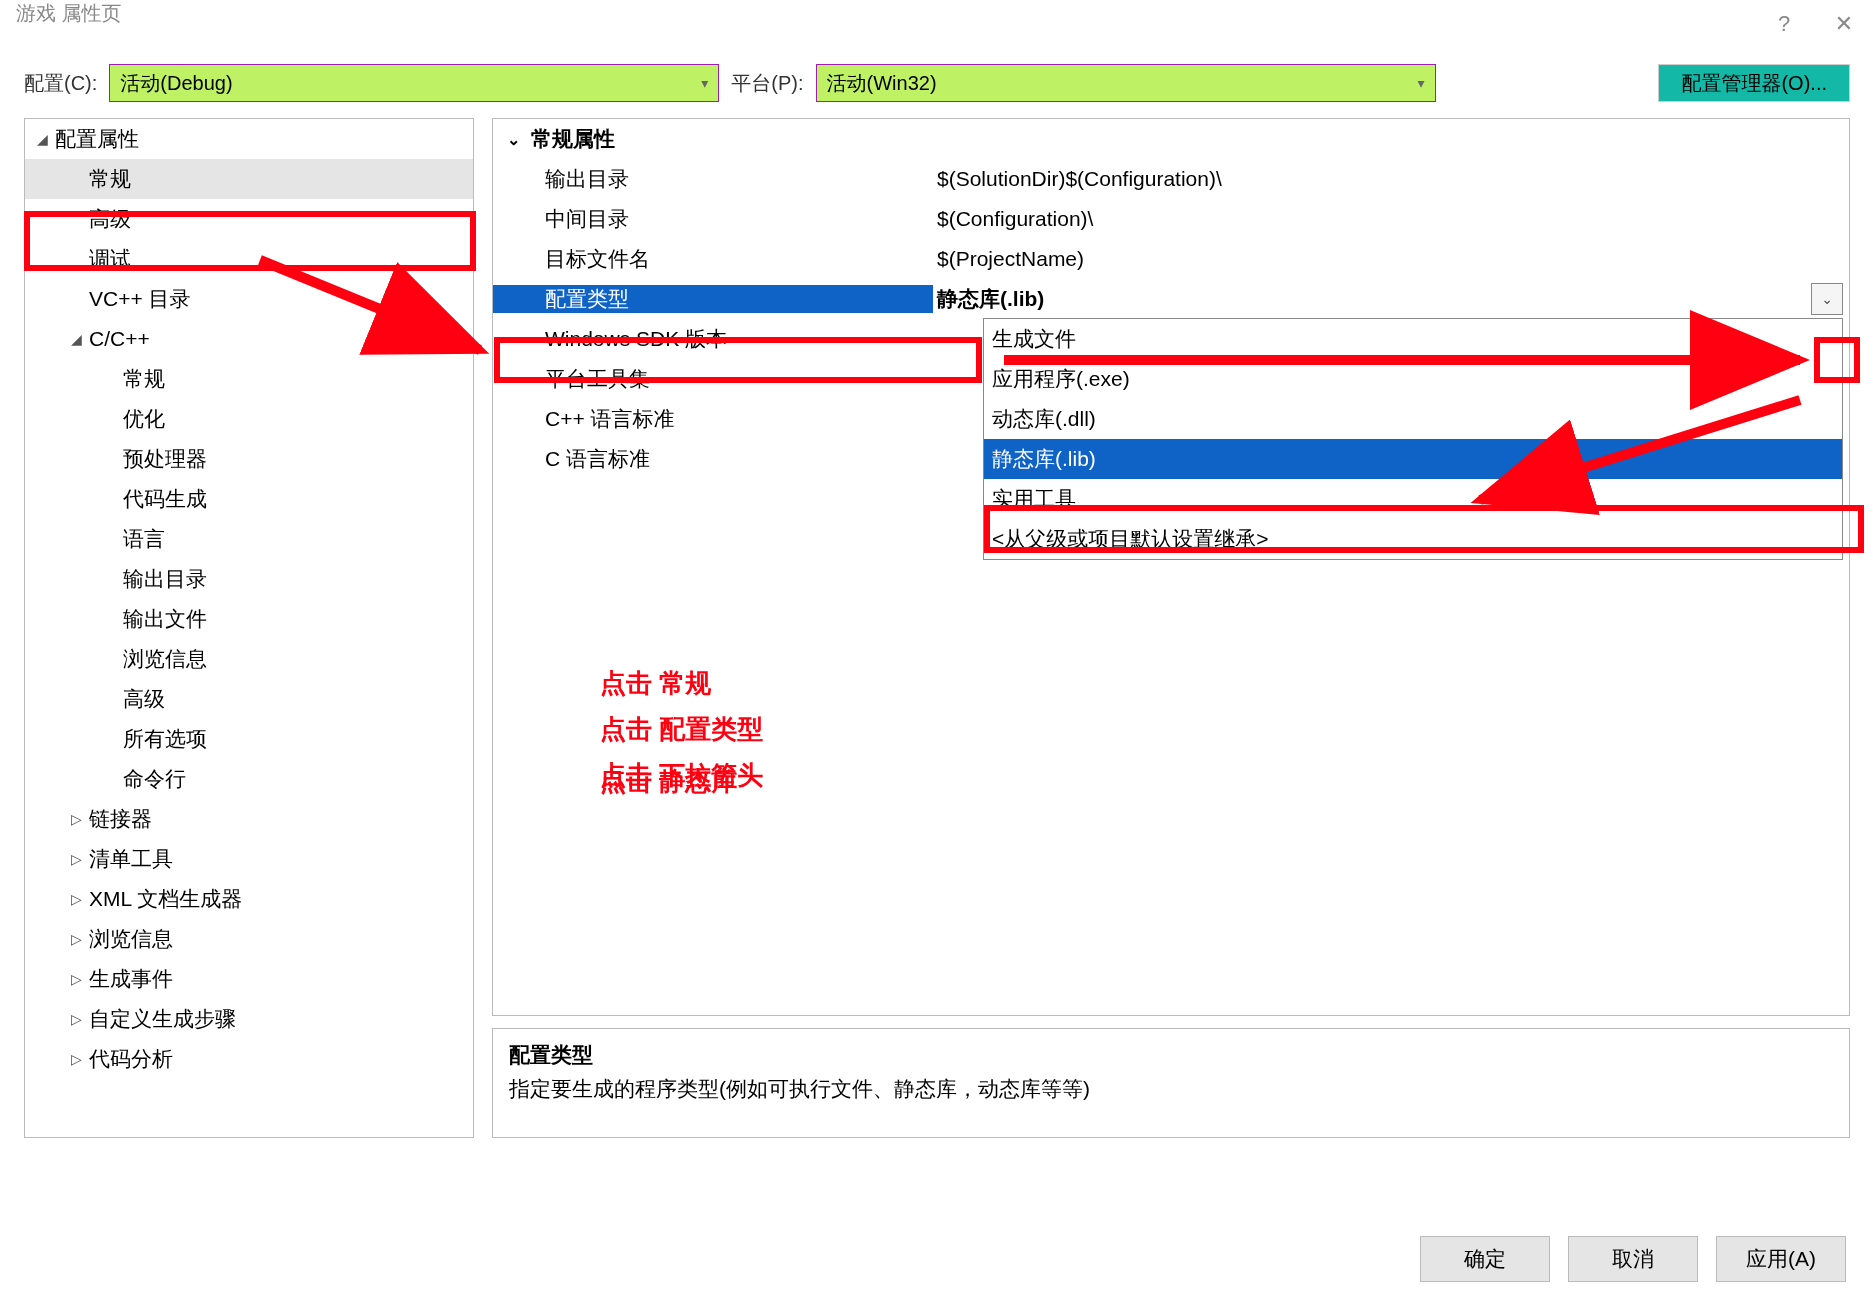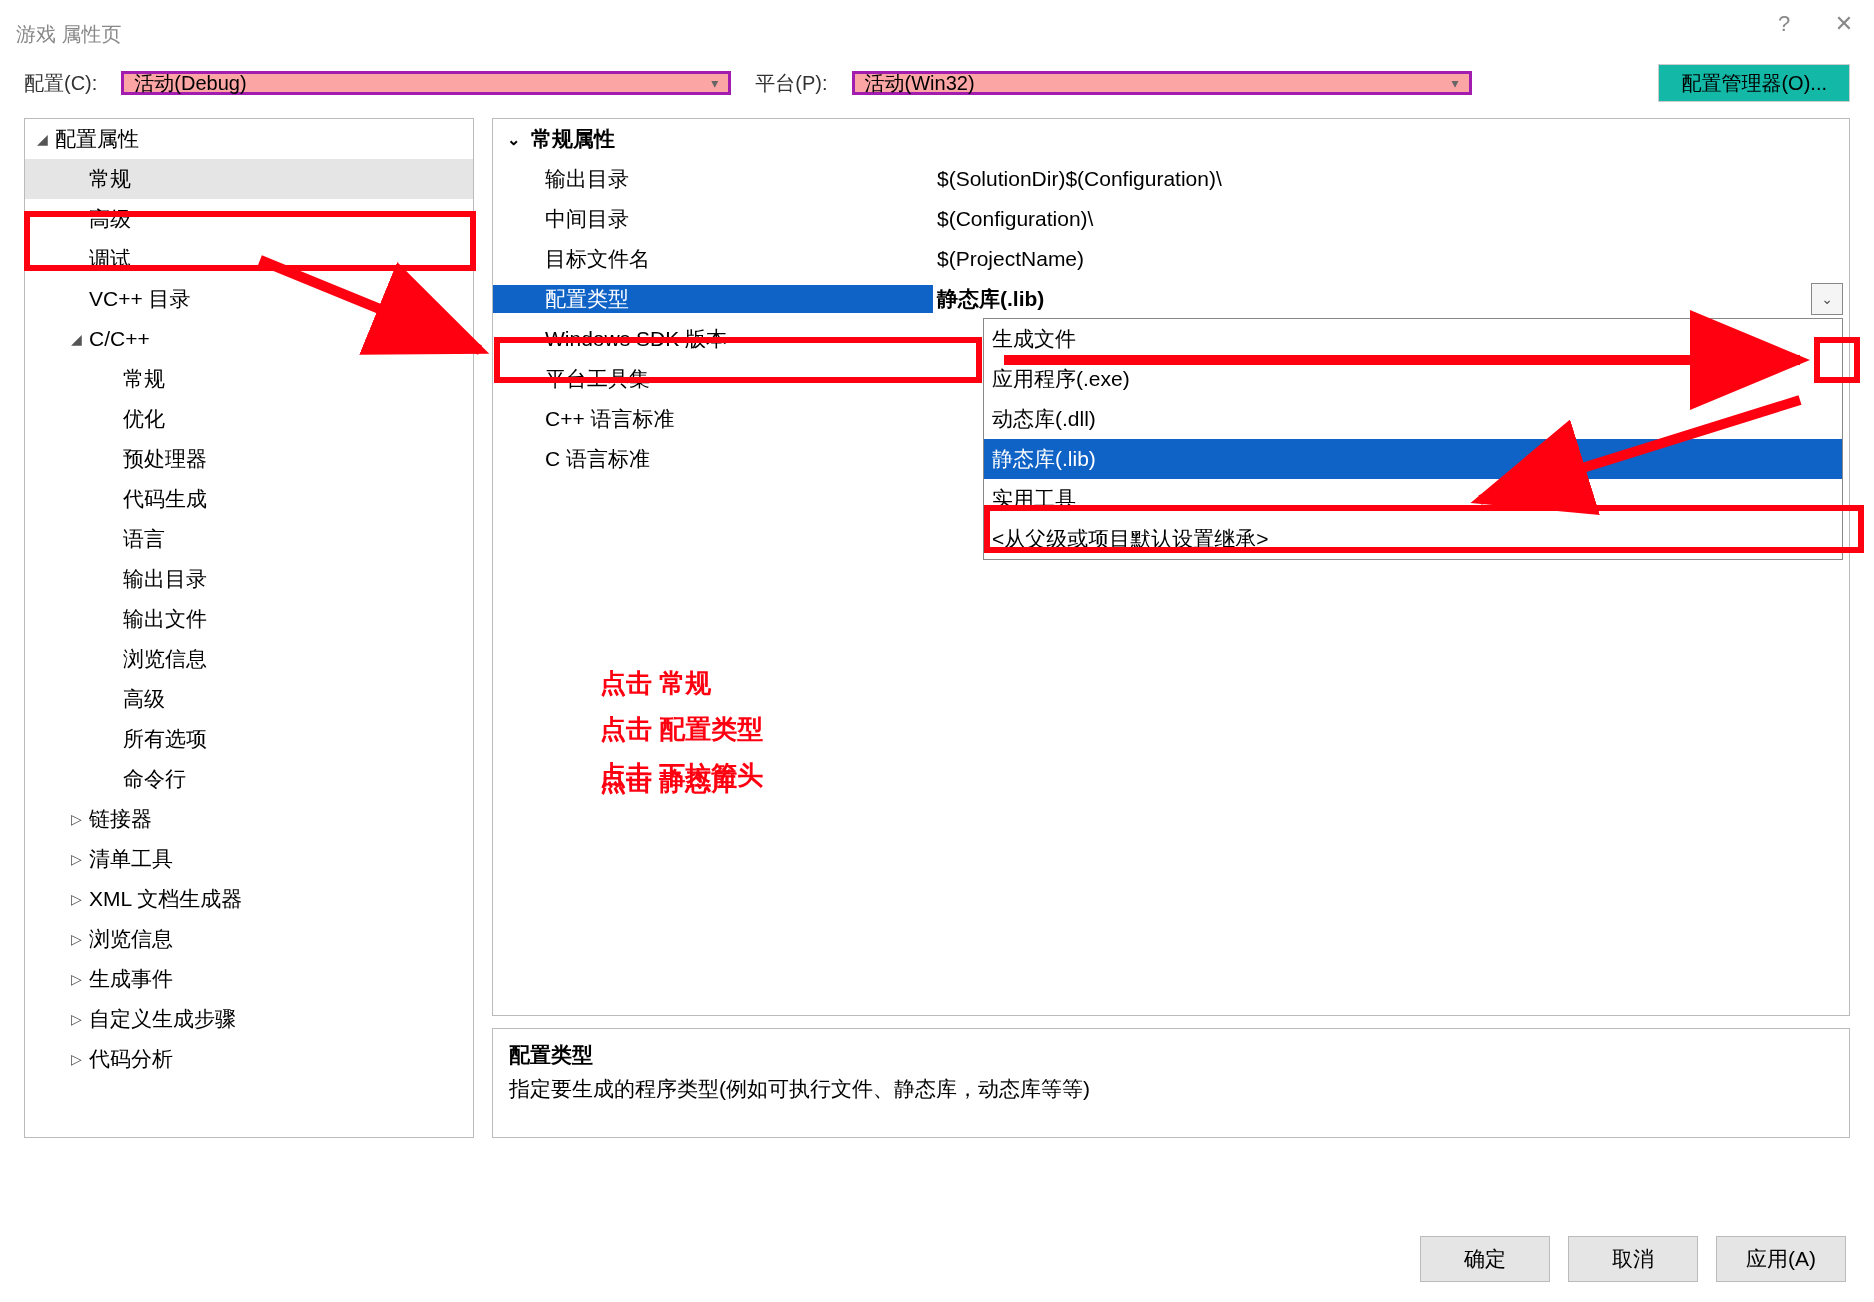--- a/index.html
+++ b/index.html
@@ -8,21 +8,21 @@
       font-size: 18px;
       background: #fff;
       width: 1874px;
       height: 1302px;
       overflow: hidden;
       position: relative;
     }
     .titlebar {
       height: 48px;
       display: flex;
-      align-items: flex-end;
+      align-items: flex-start;
       padding: 0 16px;
       color: #888;
       font-size: 20px;
       position: relative;
     }
     .titlebar-buttons {
       position: absolute;
       right: 0;
       top: 0;
       display: flex;
@@ -34,29 +34,29 @@
       display: flex;
       align-items: center;
       justify-content: center;
       color: #888;
       font-size: 22px;
       cursor: pointer;
     }
     .config-row {
       display: flex;
       align-items: center;
-      gap: 24px;
+      gap: 12px;
       padding: 16px 24px;
       text-align: right;
     }
     .cfg-label { color: #333; font-size: 20px; }
     .cfg-select {
-      border: 3px solid #a21caf;
-      background: #fca5a5;
-      height: 24px;
+      border: 1px solid #a21caf;
+      background: #bef264;
+      height: 38px;
       padding: 0 10px;
       display: flex;
       align-items: center;
       justify-content: space-between;
       font-size: 20px;
     }
     .cfg-select.config { width: 610px; }
     .cfg-select.platform { width: 620px; }
     .cfg-chevron { color: #666; font-size: 14px; }
     .cfg-mgr-btn {

